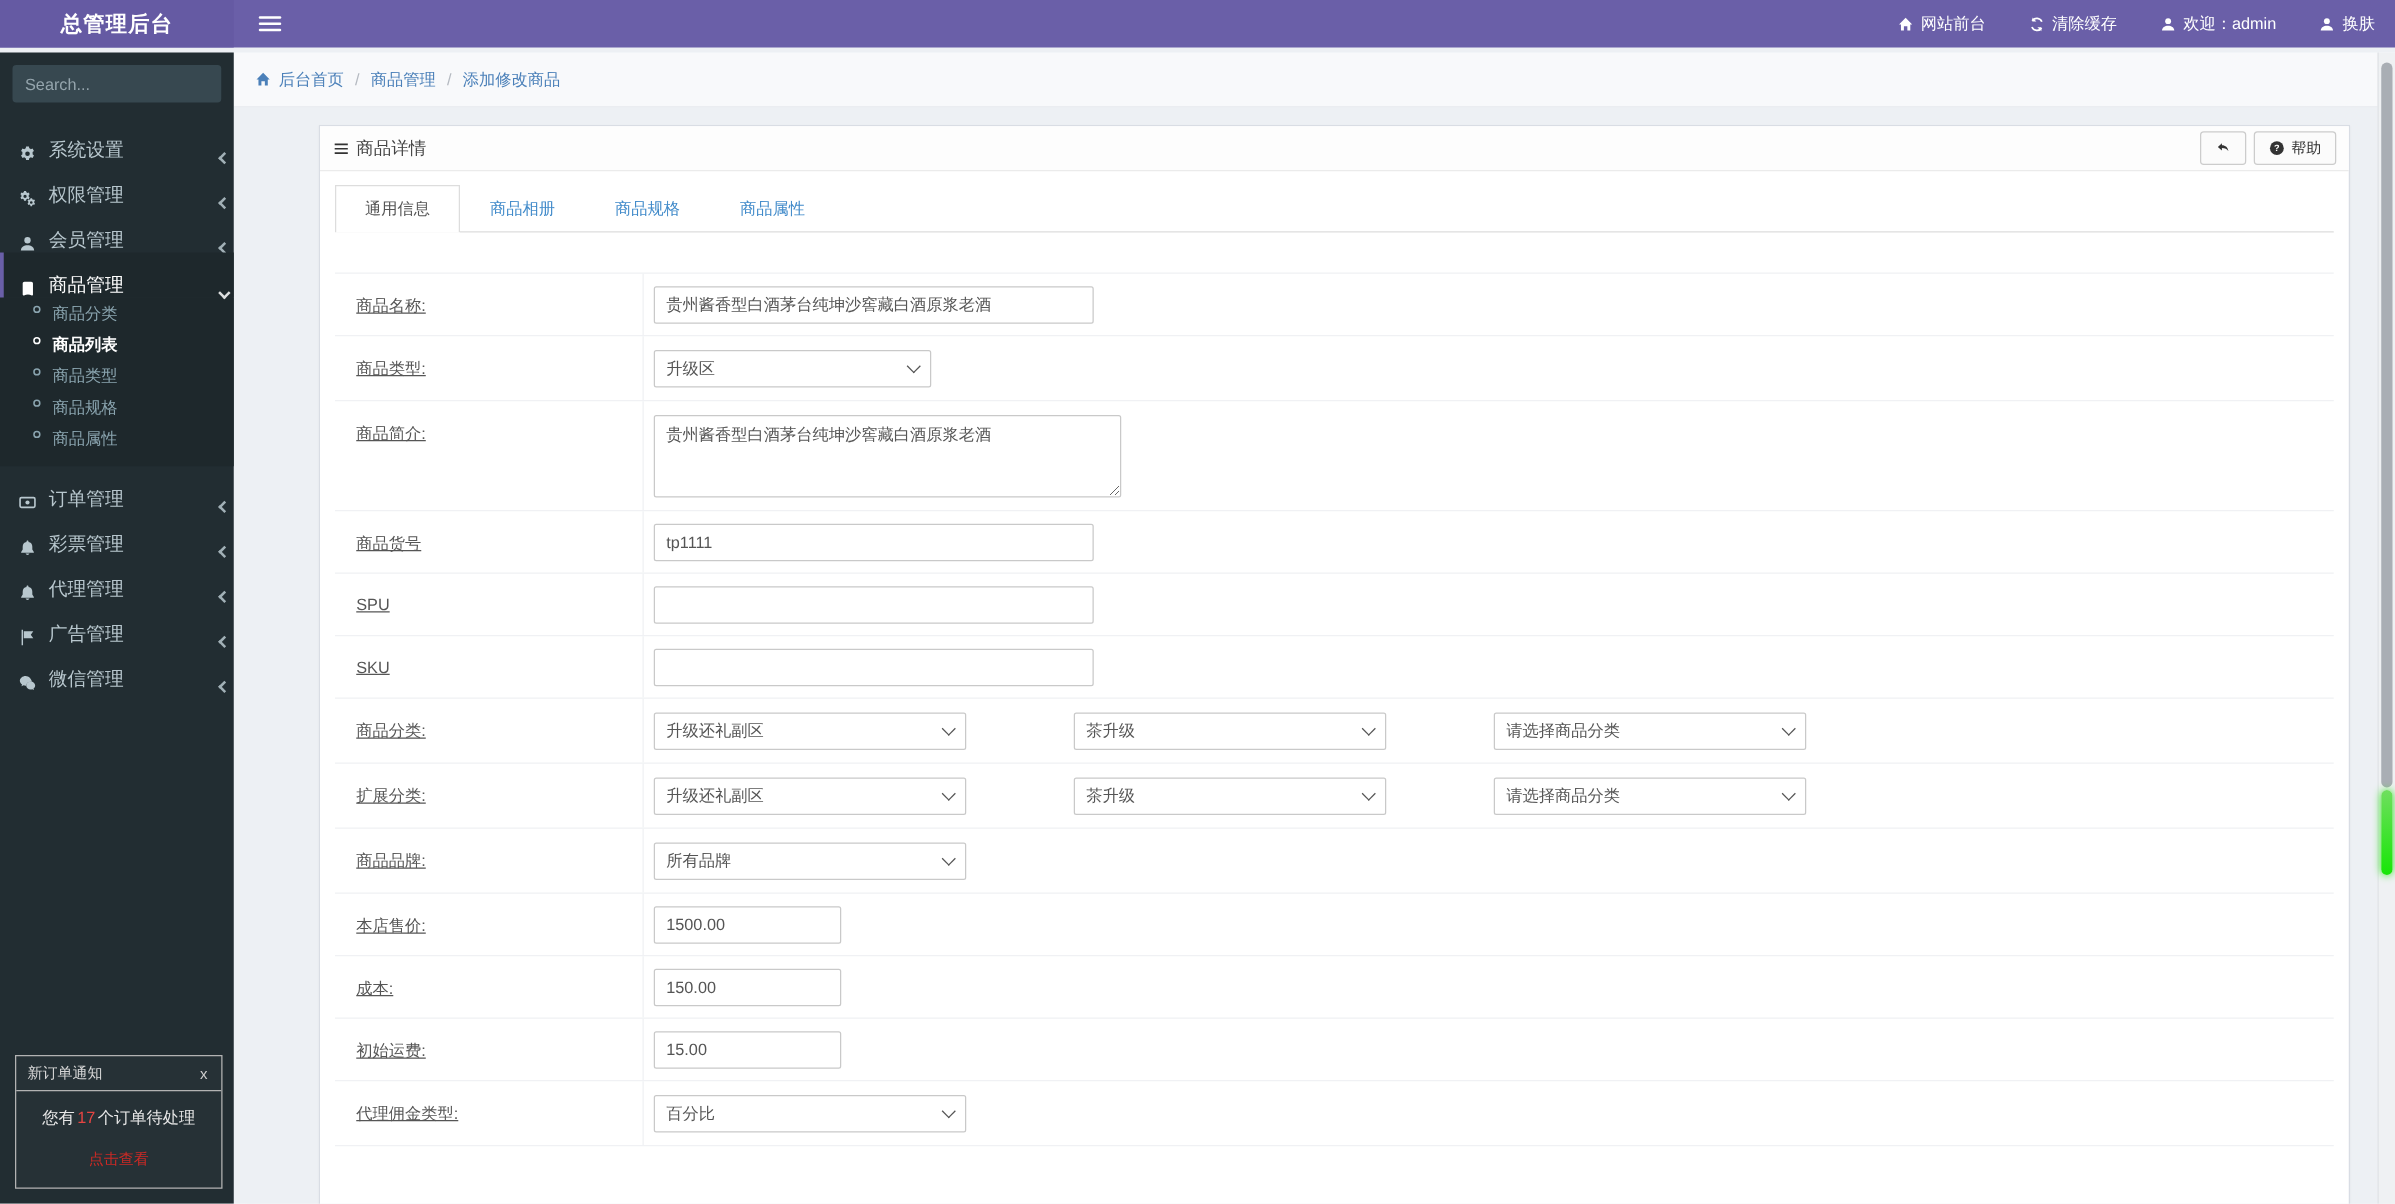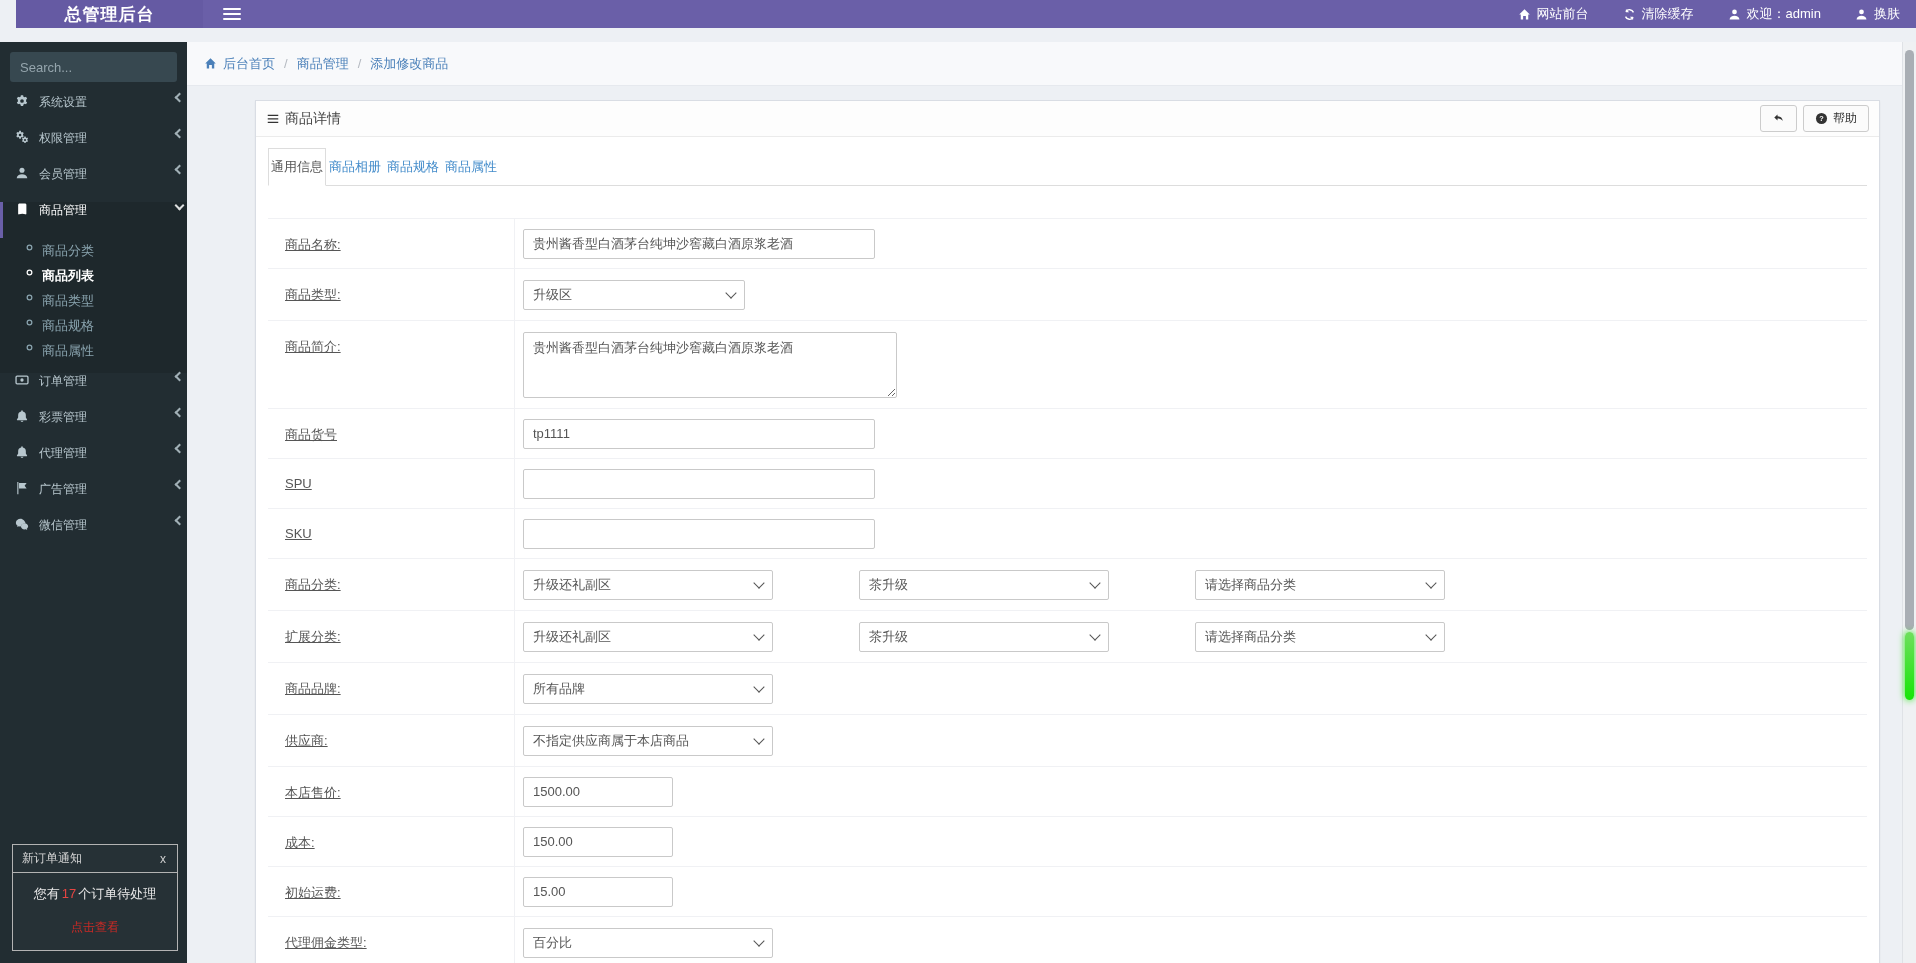--- a/index.html
+++ b/index.html
@@ -4,36 +4,36 @@
 <style>
   * { box-sizing: border-box; margin: 0; padding: 0; }
   html,body { width:1916px; height:963px; overflow:hidden; }
   body {
     font-family: "Liberation Sans", "DejaVu Sans", sans-serif;
     background:#edf0f4; position:relative; font-size:13px; color:#555;
   }
   .icn svg { width:14px; height:14px; display:block; }
 
   
-  .navbar { position:absolute; top:0; left:16px; right:0; height:28px; background:#6a5fa8; display:flex; z-index:30; }
+  .navbar { position:absolute; top:0; left:0; right:0; height:38px; background:#6a5fa8; display:flex; z-index:30; }
   .brand { width:187px; background:#655aa3; color:#fff; font-size:17px; font-weight:bold; display:flex; align-items:center; justify-content:center; letter-spacing:1px; }
   .nav-main { flex:1; display:flex; align-items:center; justify-content:space-between; padding:0 16px 0 10px; }
   .hamburger { width:38px; height:42px; display:flex; flex-direction:column; justify-content:center; gap:3px; padding:0 10px; cursor:pointer; }
   .hamburger i { display:block; height:2px; background:#fff; border-radius:1px; }
   .nav-right { display:flex; gap:34px; }
   .nav-link { color:#fff; display:flex; align-items:center; gap:6px; cursor:pointer; font-size:13px; }
   .nav-link .icn svg { width:13px; height:13px; }
 
   
   .sidebar { position:absolute; top:42px; left:0; width:187px; bottom:0; background:#222d32; z-index:20; }
   .search-wrap { margin:10px; height:30px; background:#374850; border-radius:3px; display:flex; overflow:hidden; }
   .search-wrap input { flex:1; background:transparent; border:none; outline:none; color:#ccc; font-size:13px; padding-left:10px; font-family:inherit; }
   .search-wrap input::placeholder { color:#95a5ad; }
   .menu { list-style:none; margin-top:12px; }
-  .menu-item { position:relative; height:36px; display:flex; align-items:flex-start; padding:0 0 0 15px; color:#b8c7ce; cursor:pointer; font-size:12px; }
+  .menu-item { position:relative; height:36px; display:flex; align-items:flex-end; padding:0 0 0 15px; color:#b8c7ce; cursor:pointer; font-size:15px; }
   .menu-item .mi-icon { width:24px; display:flex; }
   .menu-item.active { color:#fff; background:#1e282c; border-left:3px solid #6a5fa8; padding-left:12px; }
   .chev { width:7px; height:7px; margin-left:auto; margin-right:4px; border-color:currentColor; opacity:.85; }
   .chev.left { border-left:2px solid; border-bottom:2px solid; transform:rotate(45deg); }
   .chev.down { border-right:2px solid; border-bottom:2px solid; transform:rotate(45deg); }
   .submenu { list-style:none; background:#1e282c; padding:4px 0 6px; }
   .submenu-item { height:25px; display:flex; padding-left:24px; color:#8aa4af; cursor:pointer; font-size:13px; }
   .submenu-item .dot { width:18px; display:flex; }
   .submenu-item .dot svg { width:11px; height:11px; }
   .submenu-item.active { color:#fff; font-weight:bold; }
@@ -57,21 +57,21 @@
   .panel-header { height:36px; display:flex; align-items:center; padding:16px 10px; border-bottom:1px solid #ebebeb; background:#fdfdfd; }
   .panel-title { display:flex; align-items:center; gap:5px; font-size:14px; color:#444; }
   .panel-title .icn { color:#333; }
   .panel-actions { margin-left:auto; display:flex; gap:6px; }
   .pbtn { height:27px; border:1px solid #ccc; background:#fbfbfb; border-radius:3px; display:flex; align-items:center; gap:5px; padding:0 11px; font-size:12px; color:#333; cursor:pointer; }
   .pbtn .icn { color:#333; }
   .pbtn .icn svg { width:13px; height:13px; }
 
   .panel-body { padding:10px 12px 0; }
   .tabs { display:flex; border-bottom:1px solid #ddd; }
-  .tab { padding:9px 2px; font-size:13px; color:#428bca; cursor:pointer; position:relative; top:1px; border:1px solid transparent; }
+  .tab { padding:9px 23px; font-size:13px; color:#428bca; cursor:pointer; position:relative; top:1px; border:1px solid transparent; }
   .tab.active { background:#fff; color:#555; border-color:#ddd; border-bottom-color:#fff; cursor:default; }
   .tab-content { padding-top:32px; }
 
   .ftable { border-top:1px solid #f0f1f4; }
   .frow { display:flex; border-bottom:1px solid #f0f1f4; }
   .frow.row-text { height:50px; }
   .frow.row-select { height:52px; }
   .frow.row-textarea { height:88px; }
   .flabel { width:247px; border-right:1px solid #f0f1f4; padding:17px 0 0 17px; font-size:13px; color:#565656; flex-shrink:0;text-decoration:underline; }
   .ffield { flex:1; display:flex; align-items:center; padding-left:8px; gap:86px; }
@@ -414,26 +414,20 @@
                 <span class="selwrap" style="width: 250px;"><select class="tin"><option>茶升级</option></select></span>
                 <span class="selwrap" style="width: 250px;"><select class="tin"><option>请选择商品分类</option></select></span>
               </div>
             </div>
             <div class="frow row-select">
               <div class="flabel">商品品牌:</div>
               <div class="ffield">
                 <span class="selwrap" style="width: 250px;"><select class="tin"><option>所有品牌</option></select></span>
               </div>
             </div>
-            <div class="frow row-select">
-              <div class="flabel">供应商:</div>
-              <div class="ffield">
-                <span class="selwrap" style="width: 250px;"><select class="tin"><option>不指定供应商属于本店商品</option></select></span>
-              </div>
-            </div>
             <div class="frow row-text">
               <div class="flabel">本店售价:</div>
               <div class="ffield">
                 <input class="tin" value="1500.00" style="width: 150px;">
               </div>
             </div>
             <div class="frow row-text">
               <div class="flabel">成本:</div>
               <div class="ffield">
                 <input class="tin" value="150.00" style="width: 150px;">

